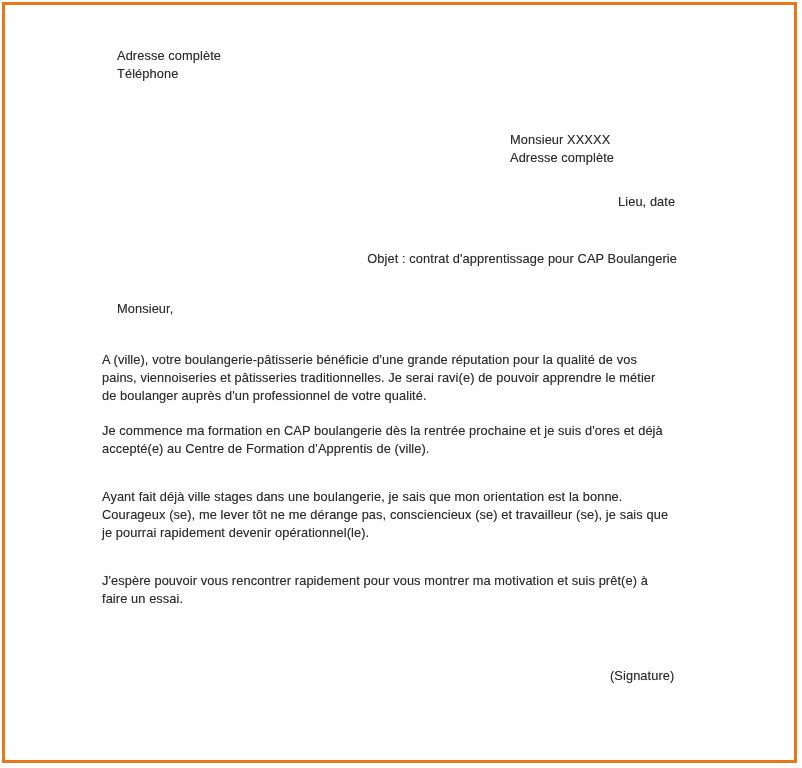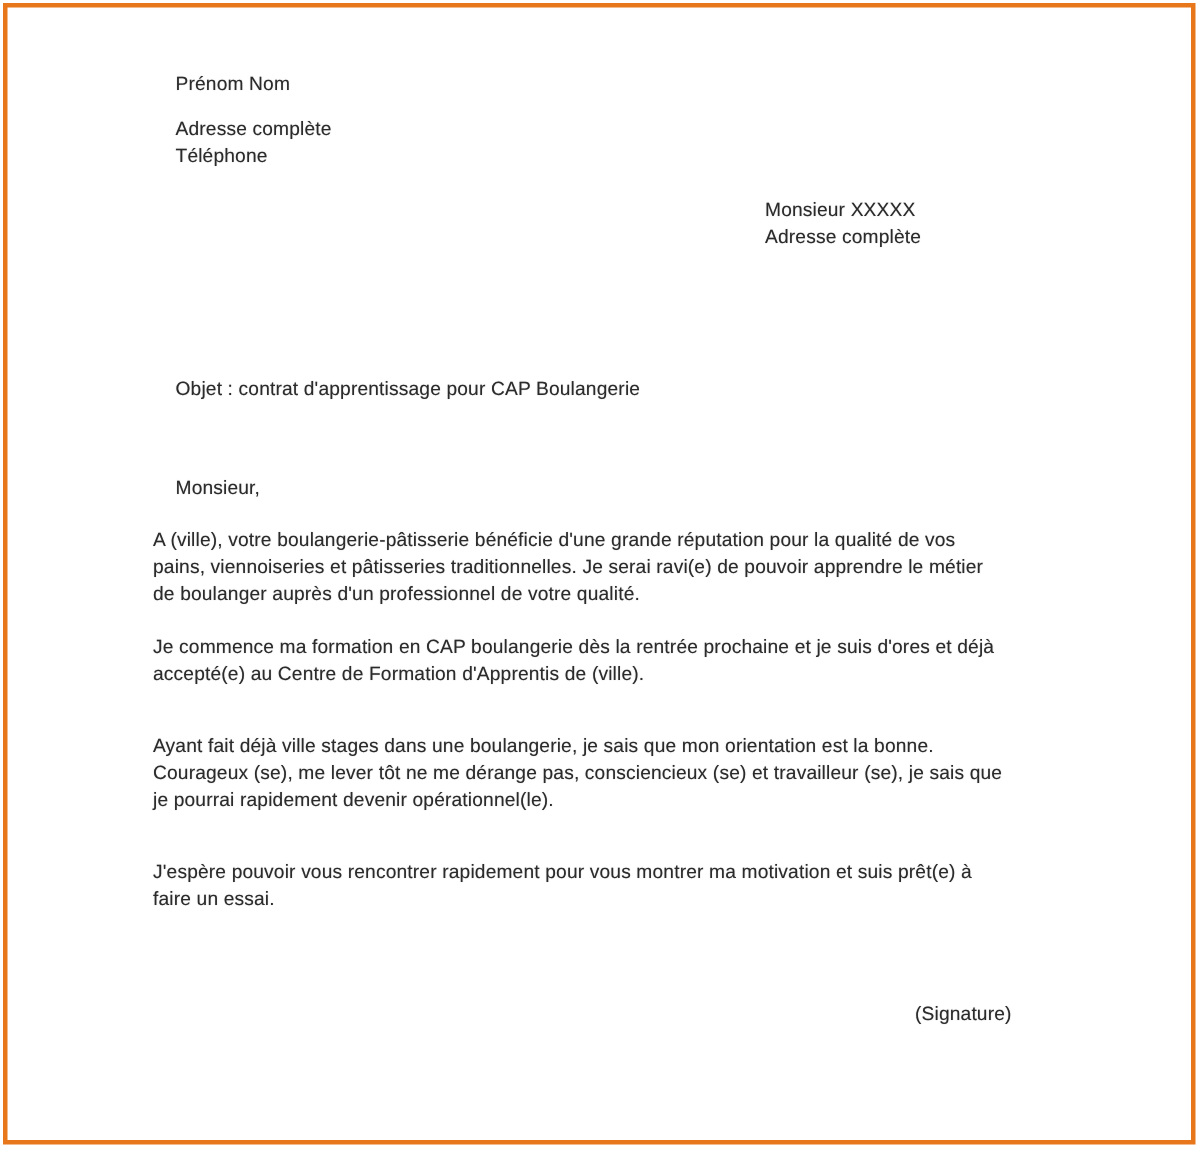--- a/index.html
+++ b/index.html
@@ -75,27 +75,28 @@
     left: 618px;
     top: 193px;
     width: 170px;
   }
 
   .subject-block {
     position: absolute;
     left: 117px;
     top: 250px;
     width: 560px;
+    text-align: right;
   }
   .subject-label { }
 
   .greeting-block {
     position: absolute;
     left: 117px;
-    top: 316px;
+    top: 300px;
   }
 
   .body-block {
     position: absolute;
     left: 102px;
     top: 351px;
     width: 570px;
   }
   .body-paragraph {
     margin: 0 0 17px 0;
@@ -111,30 +112,32 @@
   }
 </style>
 </head>
 <body>
 
 <div class="page">
 
   <div class="sheet">
 
     <div class="sender-block doc-text">
-      <div class="sender-name sender-line">Prénom Nom</div>
       <div class="sender-line">Adresse complète</div>
       <div class="sender-line">Téléphone</div>
     </div>
 
     <div class="recipient-block doc-text">
       <div class="recipient-line">Monsieur XXXXX</div>
       <div class="recipient-line">Adresse complète</div>
     </div>
 
+    <div class="place-date-block doc-text">
+      <div>Lieu, date</div>
+    </div>
 
     <div class="subject-block doc-text">
       <div class="subject-label">Objet : contrat d'apprentissage pour CAP Boulangerie</div>
     </div>
 
     <div class="greeting-block doc-text">
       <div>Monsieur,</div>
     </div>
 
     <div class="body-block doc-text">

